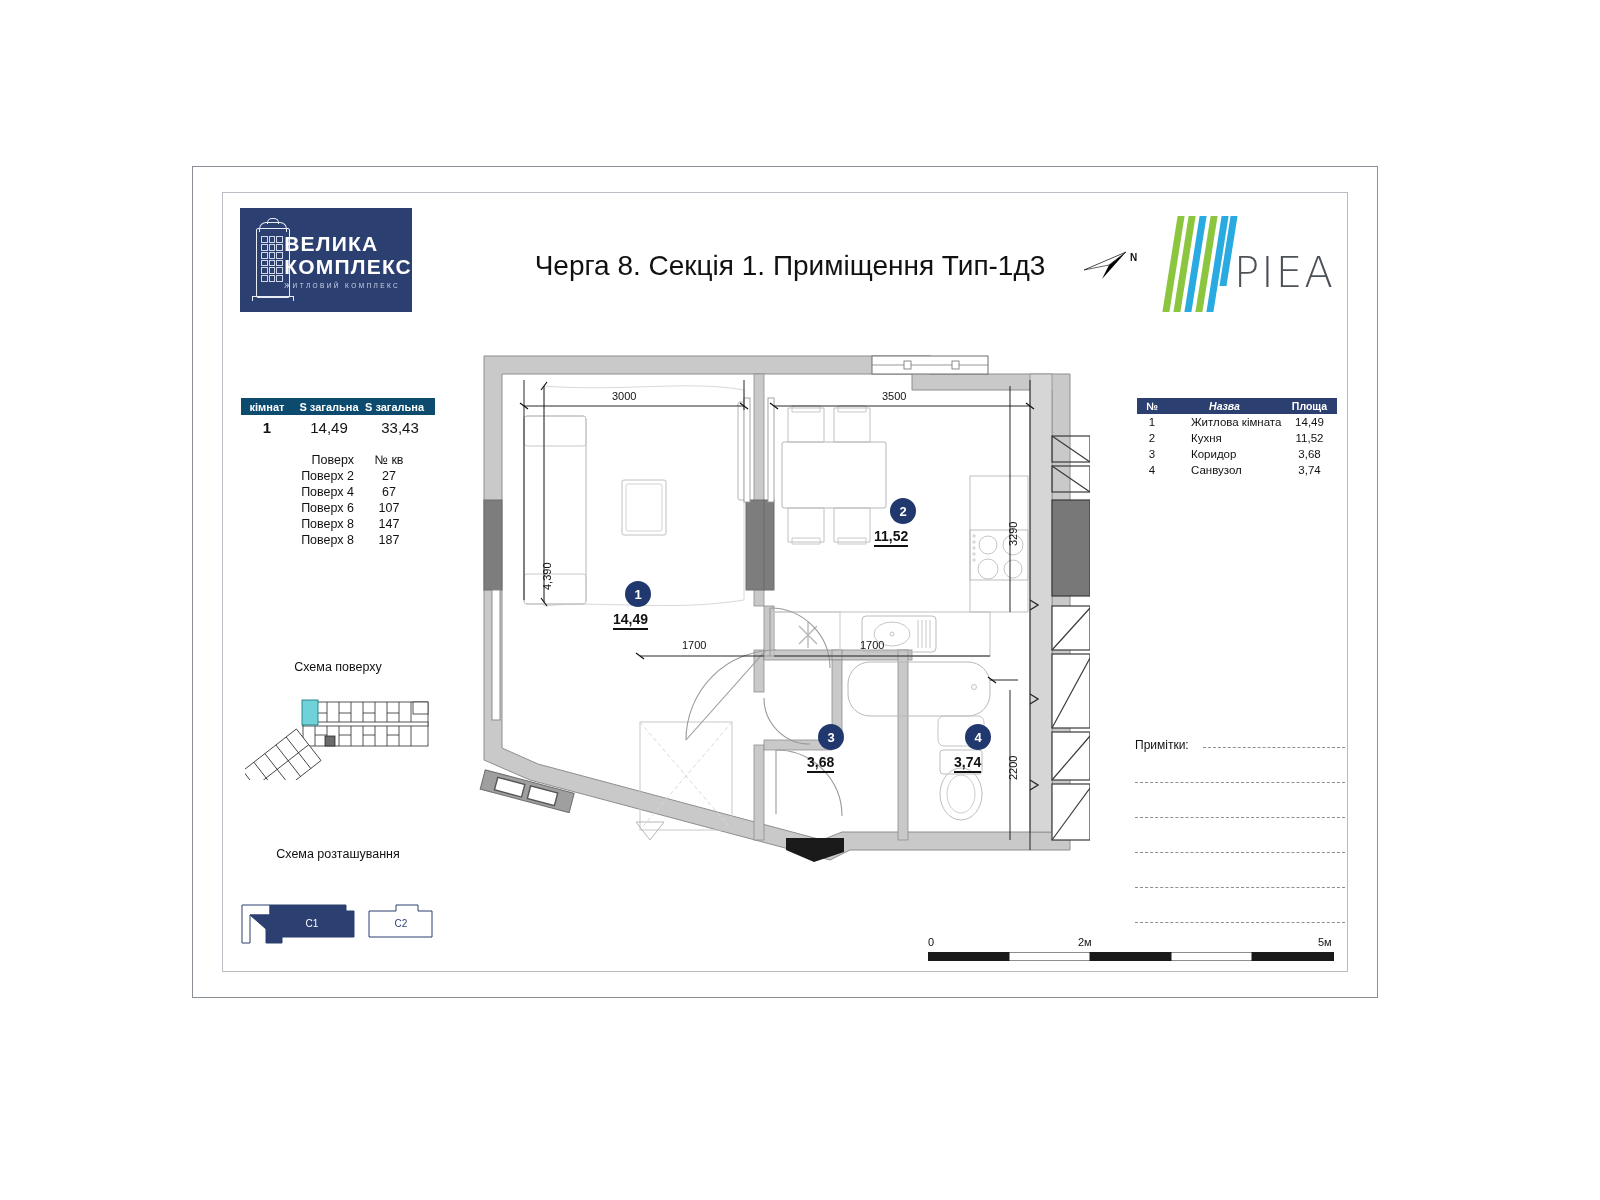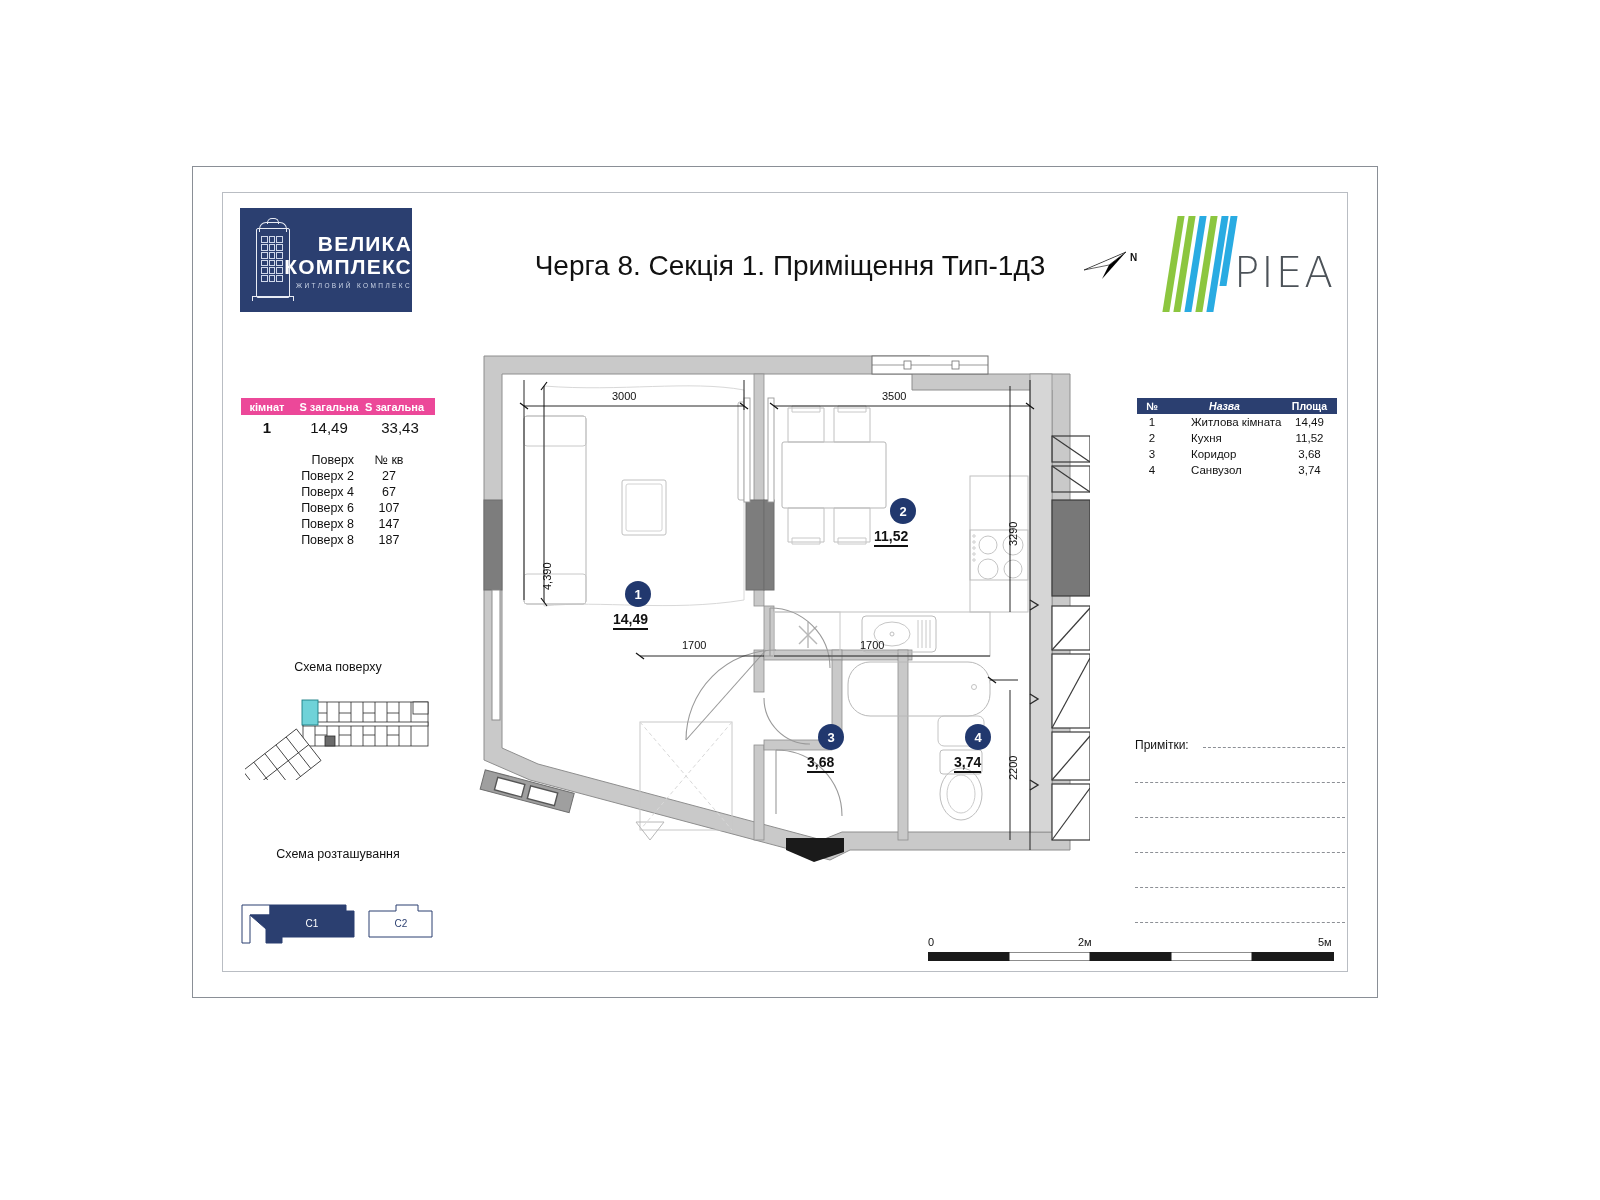--- a/index.html
+++ b/index.html
@@ -11,37 +11,37 @@
 
   
   .brand-logo{position:absolute;left:240px;top:208px;width:172px;height:104px;background:#2b3f70;display:flex;align-items:center;}
   .brand-booth{width:46px;height:84px;margin-left:10px;position:relative;}
   .booth-body{position:absolute;left:6px;top:10px;width:32px;height:68px;border:1.6px solid #e8ecf5;border-radius:2px;}
   .booth-top{position:absolute;left:9px;top:4px;width:26px;height:9px;border:1.6px solid #e8ecf5;border-radius:7px 7px 0 0;border-bottom:none;}
   .booth-cap{position:absolute;left:17px;top:0px;width:10px;height:5px;border:1.4px solid #e8ecf5;border-radius:5px 5px 0 0;border-bottom:none;}
   .booth-grid{position:absolute;left:11px;top:18px;width:22px;height:46px;display:grid;grid-template-columns:repeat(3,1fr);grid-template-rows:repeat(6,1fr);gap:1px;}
   .booth-grid i{border:0.8px solid #cfd8ea;display:block;}
   .booth-base{position:absolute;left:2px;bottom:1px;width:40px;height:4px;border:1.4px solid #e8ecf5;border-bottom:none;}
-  .brand-words{margin-left:18px;color:#fff;text-align:right;}
+  .brand-words{margin-left:18px;color:#fff;}
   .brand-l1,.brand-l2{font-weight:bold;font-size:21px;letter-spacing:1.2px;line-height:23px;}
   .brand-sub{font-size:6.5px;letter-spacing:2.4px;margin-top:4px;color:#cdd6e8;}
 
   .sheet-title{position:absolute;left:460px;top:250px;width:660px;text-align:center;font-size:28px;color:#111;white-space:nowrap;}
 
   .north{position:absolute;left:1082px;top:248px;width:66px;height:36px;}
   .north-n{position:absolute;left:1130px;top:252px;font-size:10px;font-weight:bold;}
 
   .riea{position:absolute;left:1168px;top:216px;width:170px;height:96px;}
   .riea-bars{position:absolute;left:0;top:0;width:66px;height:96px;}
   .riea-bars i{position:absolute;top:0;width:7px;height:96px;transform:skewX(-9deg);display:block;}
   .riea-text{position:absolute;left:66px;top:32px;font-size:42px;font-weight:300;color:#4c5258;letter-spacing:2px;font-family:"DejaVu Sans",sans-serif;}
 
   
   .tbl-apart{position:absolute;left:241px;top:398px;width:194px;}
-  .tbl-apart .hdr{background:#ec4899;color:#fff;display:flex;font-size:11px;font-weight:bold;height:17px;align-items:center;}
+  .tbl-apart .hdr{background:#0c4a6e;color:#fff;display:flex;font-size:11px;font-weight:bold;height:17px;align-items:center;}
   .tbl-apart .hdr span:nth-child(1){width:52px;text-align:center;}
   .tbl-apart .hdr span:nth-child(2){width:72px;text-align:center;}
   .tbl-apart .hdr span:nth-child(3){width:70px;text-align:left;}
   .tbl-apart .row{display:flex;font-size:15px;height:24px;align-items:center;font-weight:bold;}
   .tbl-apart .row span:nth-child(1){width:52px;text-align:center;}
   .tbl-apart .row span:nth-child(2){width:72px;text-align:center;font-weight:normal;}
   .tbl-apart .row span:nth-child(3){width:70px;text-align:center;font-weight:normal;}
 
   .tbl-floors{position:absolute;left:262px;top:452px;width:150px;font-size:12.5px;}
   .tbl-floors .fr{display:flex;height:16px;align-items:center;}

